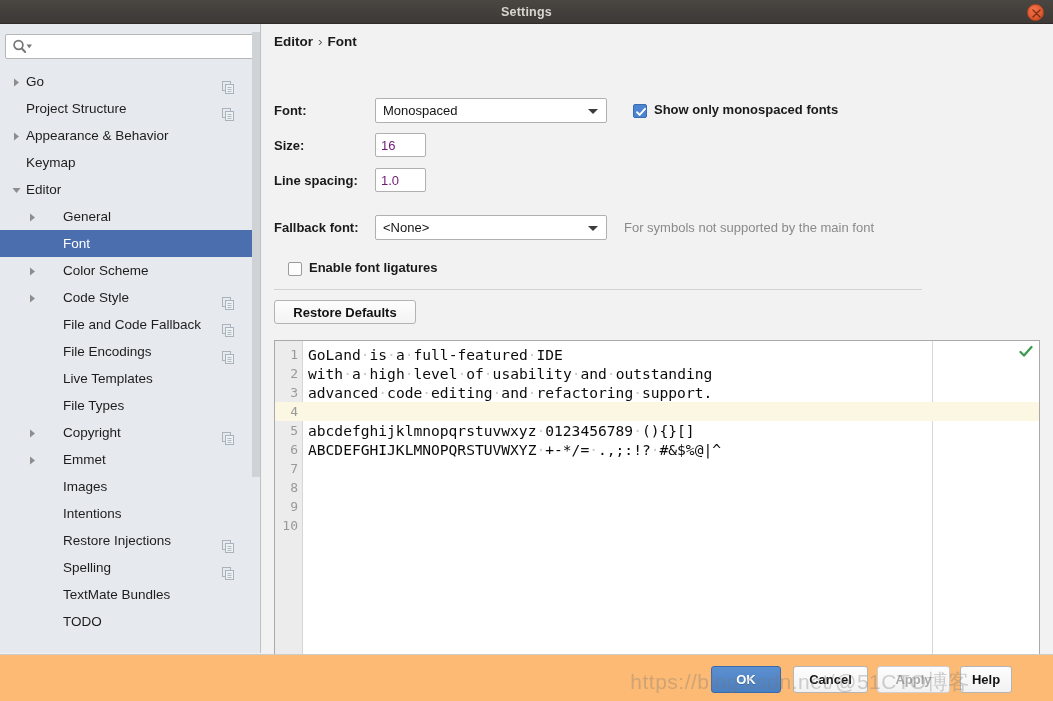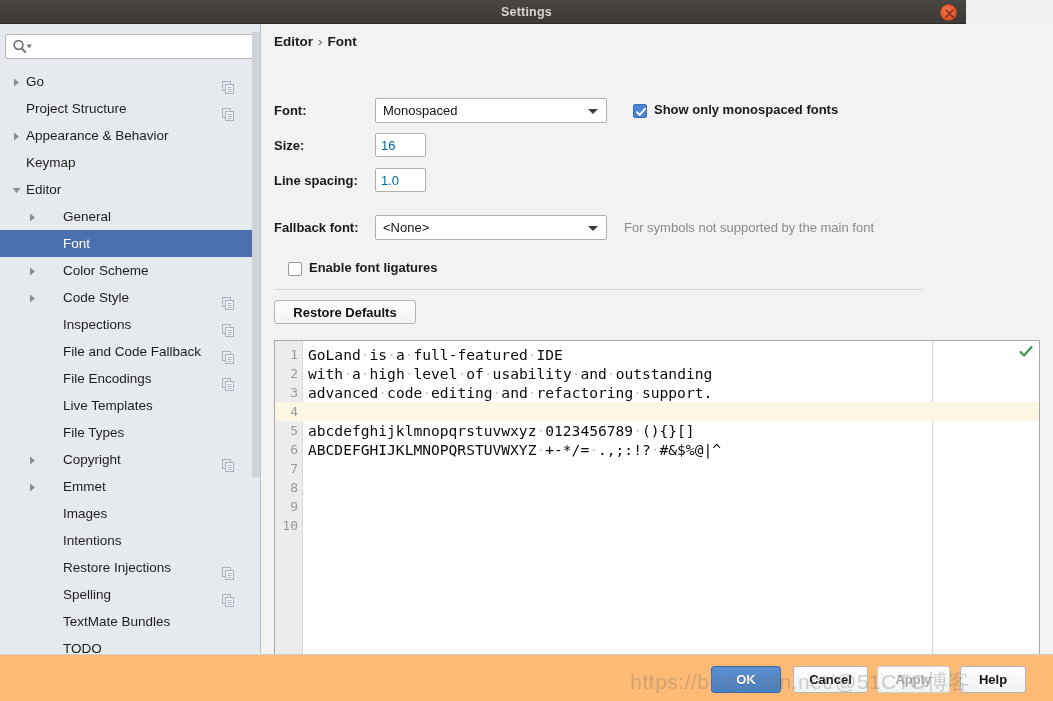--- a/index.html
+++ b/index.html
@@ -7,21 +7,21 @@
     margin: 0; padding: 0;
     width: 1053px; height: 701px;
     overflow: hidden;
     background: #f0f0f0;
     font-family: "Liberation Sans", sans-serif;
     -webkit-font-smoothing: antialiased;
   }
 
   
   #titlebar {
-    position: absolute; left: 0; top: 0; width: 966px; height: 24px;
+    position: absolute; left: 0; top: 0; width: 1053px; height: 24px;
     background: linear-gradient(180deg, #4a4642 0%, #3c3936 100%);
     border-bottom: 1px solid #2e2b29;
   }
   #titlebar .title {
     position: absolute; left: 0; top: 0; width: 1053px; height: 24px;
     line-height: 24px; text-align: center;
     color: #d8d5d0; font-size: 12.5px; font-weight: bold;
     letter-spacing: .2px;
   }
   #close-btn {
@@ -138,21 +138,21 @@
     border-right: 5px solid transparent;
     border-top: 5px solid #3c3c3c;
   }
   .tfield {
     position: absolute;
     height: 24px;
     background: #ffffff;
     border: 1px solid #b0b0b0;
     border-radius: 2px;
     font-family: "Liberation Sans", sans-serif;
-    font-size: 13px; color: #0369a1;
+    font-size: 13px; color: #701a75;
     padding: 0 5px;
     outline: none;
   }
   .hintlabel {
     position: absolute;
     font-size: 13px; color: #8a8a8a;
   }
 
   .chk-row { position: absolute; cursor: pointer; }
   .chkbox {
@@ -361,28 +361,20 @@
           </span>
           <span class="lbl">Color Scheme</span>
         </div>
         <div class="row d1">
           <span class="tw">
             <svg width="9" height="9" viewBox="0 0 9 9">
               <path d="M2 0.5 L7 4.5 L2 8.5 Z" fill="#8d8d8d"></path>
             </svg>
           </span>
           <span class="lbl">Code Style</span>
-          <span class="modicon"><svg width="13" height="13" viewBox="0 0 13 13">
-              <rect x="0.5" y="0.5" width="8" height="9" fill="none" stroke="#aab3bb"></rect>
-              <rect x="3.5" y="3.5" width="8" height="9" fill="#eef1f4" stroke="#aab3bb"></rect>
-              <path d="M5.5 6.5 H9.5 M5.5 8.5 H9.5 M5.5 10.5 H9.5" stroke="#aab3bb" stroke-width="0.9"></path>
-            </svg></span>
-        </div>
-        <div class="row d1">
-          <span class="lbl">Inspections</span>
           <span class="modicon"><svg width="13" height="13" viewBox="0 0 13 13">
               <rect x="0.5" y="0.5" width="8" height="9" fill="none" stroke="#aab3bb"></rect>
               <rect x="3.5" y="3.5" width="8" height="9" fill="#eef1f4" stroke="#aab3bb"></rect>
               <path d="M5.5 6.5 H9.5 M5.5 8.5 H9.5 M5.5 10.5 H9.5" stroke="#aab3bb" stroke-width="0.9"></path>
             </svg></span>
         </div>
         <div class="row d1">
           <span class="lbl">File and Code Fallback</span>
           <span class="modicon"><svg width="13" height="13" viewBox="0 0 13 13">
               <rect x="0.5" y="0.5" width="8" height="9" fill="none" stroke="#aab3bb"></rect>
@@ -529,19 +521,19 @@
       <svg id="inspect-ok" viewBox="0 0 14 14">
         <path d="M1.5 7 L5 10.5 L12.5 2" fill="none" stroke="#3c9a4e" stroke-width="2.3" stroke-linecap="round" stroke-linejoin="round"></path>
       </svg>
     </div>
   </div>
 
   <div id="bottombar">
     <button class="btn default" style="left:711px; width:70px;">OK</button>
     <button class="btn normal" style="left:793px; width:75px;">Cancel</button>
     <button class="btn normal disabled" style="left:877px; width:73px;">Apply</button>
-    <button class="btn normal" style="left:960px; width:66px;">Help</button>
+    <button class="btn normal" style="left:960px; width:52px;">Help</button>
   </div>
 </div>
 
 <div id="watermark">
     <div class="wm" style="left: 800px; top: 668px; transform: translateX(-50%);">https://blog.csdn.net/@51CTO博客</div>
   </div>
 
 </body></html>

